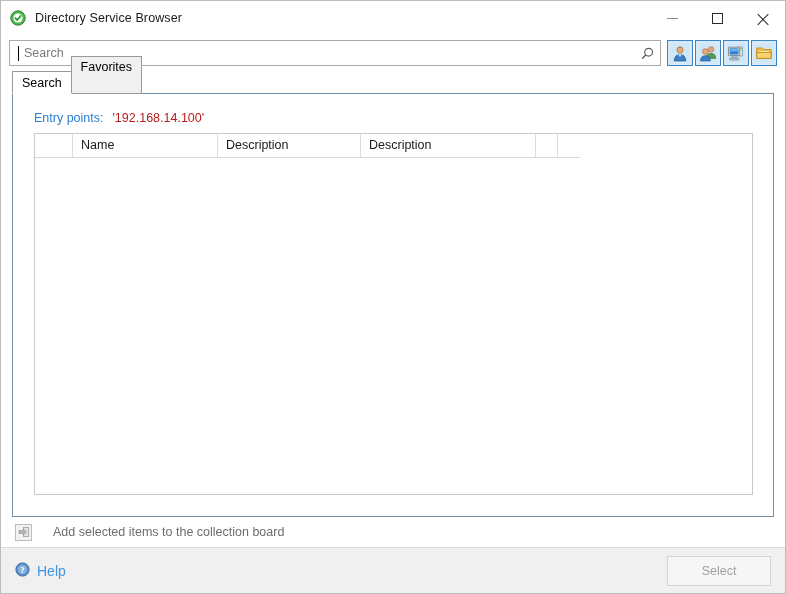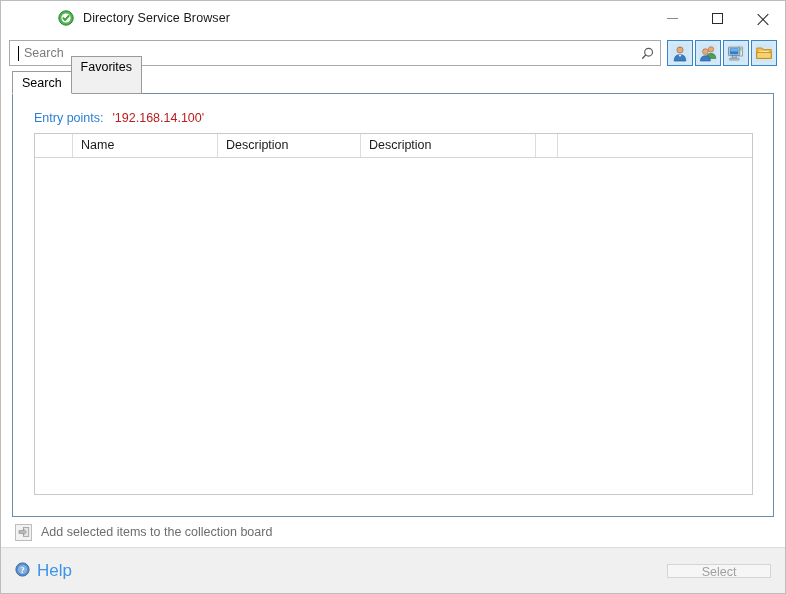--- a/index.html
+++ b/index.html
@@ -28,21 +28,20 @@
   }
 
   
   .titlebar {
     height: 34px;
     min-height: 34px;
     display: flex;
     align-items: center;
     background: #ffffff;
     position: relative;
-    padding-left: 48px;
   }
   .title-icon {
     width: 16px;
     height: 16px;
     margin-left: 9px;
     margin-right: 9px;
     flex: 0 0 auto;
   }
   .title-text {
     font-size: 12.5px;
@@ -221,21 +220,21 @@
   }
 
   
   .listwrap {
     margin: 0 12px 13px 13px;
     flex: 1 1 auto;
     border: 1px solid #c9c9c9;
     background: #ffffff;
     box-sizing: border-box;
     display: flex;
-    flex-direction: column;
+    flex-direction: row;
     min-height: 0;
   }
   .listheader {
     display: flex;
     height: 24px;
     min-height: 24px;
     background: #ffffff;
     border-bottom: 1px solid #d6d6d6;
     box-sizing: border-box;
   }
@@ -270,21 +269,21 @@
     border: 1px solid #bdbdbd;
     background: #f2f2f2;
     box-sizing: border-box;
     display: flex;
     align-items: center;
     justify-content: center;
     padding: 0;
     flex: 0 0 auto;
   }
   .collect-label {
-    margin-left: 9px;
+    margin-left: 21px;
     font-size: 12.5px;
     color: #6d6d6d;
   }
 
   
   .footer {
     height: 46px;
     min-height: 46px;
     background: #f0f0f0;
     border-top: 1px solid #dcdcdc;
@@ -294,26 +293,26 @@
     box-sizing: border-box;
   }
   .help {
     display: flex;
     align-items: center;
     cursor: pointer;
   }
   .help-label {
     margin-left: 7px;
     color: #3c95e8;
-    font-size: 17px;
+    font-size: 14px;
   }
   .spacer { flex: 1 1 auto; }
   .btn {
     width: 104px;
-    height: 14px;
+    height: 30px;
     font-family: "Liberation Sans", sans-serif;
     font-size: 12.5px;
     box-sizing: border-box;
     background: #f6f6f6;
     border: 1px solid #adadad;
     color: #000;
     padding: 0;
     margin-left: 10px;
   }
   .btn.disabled {

